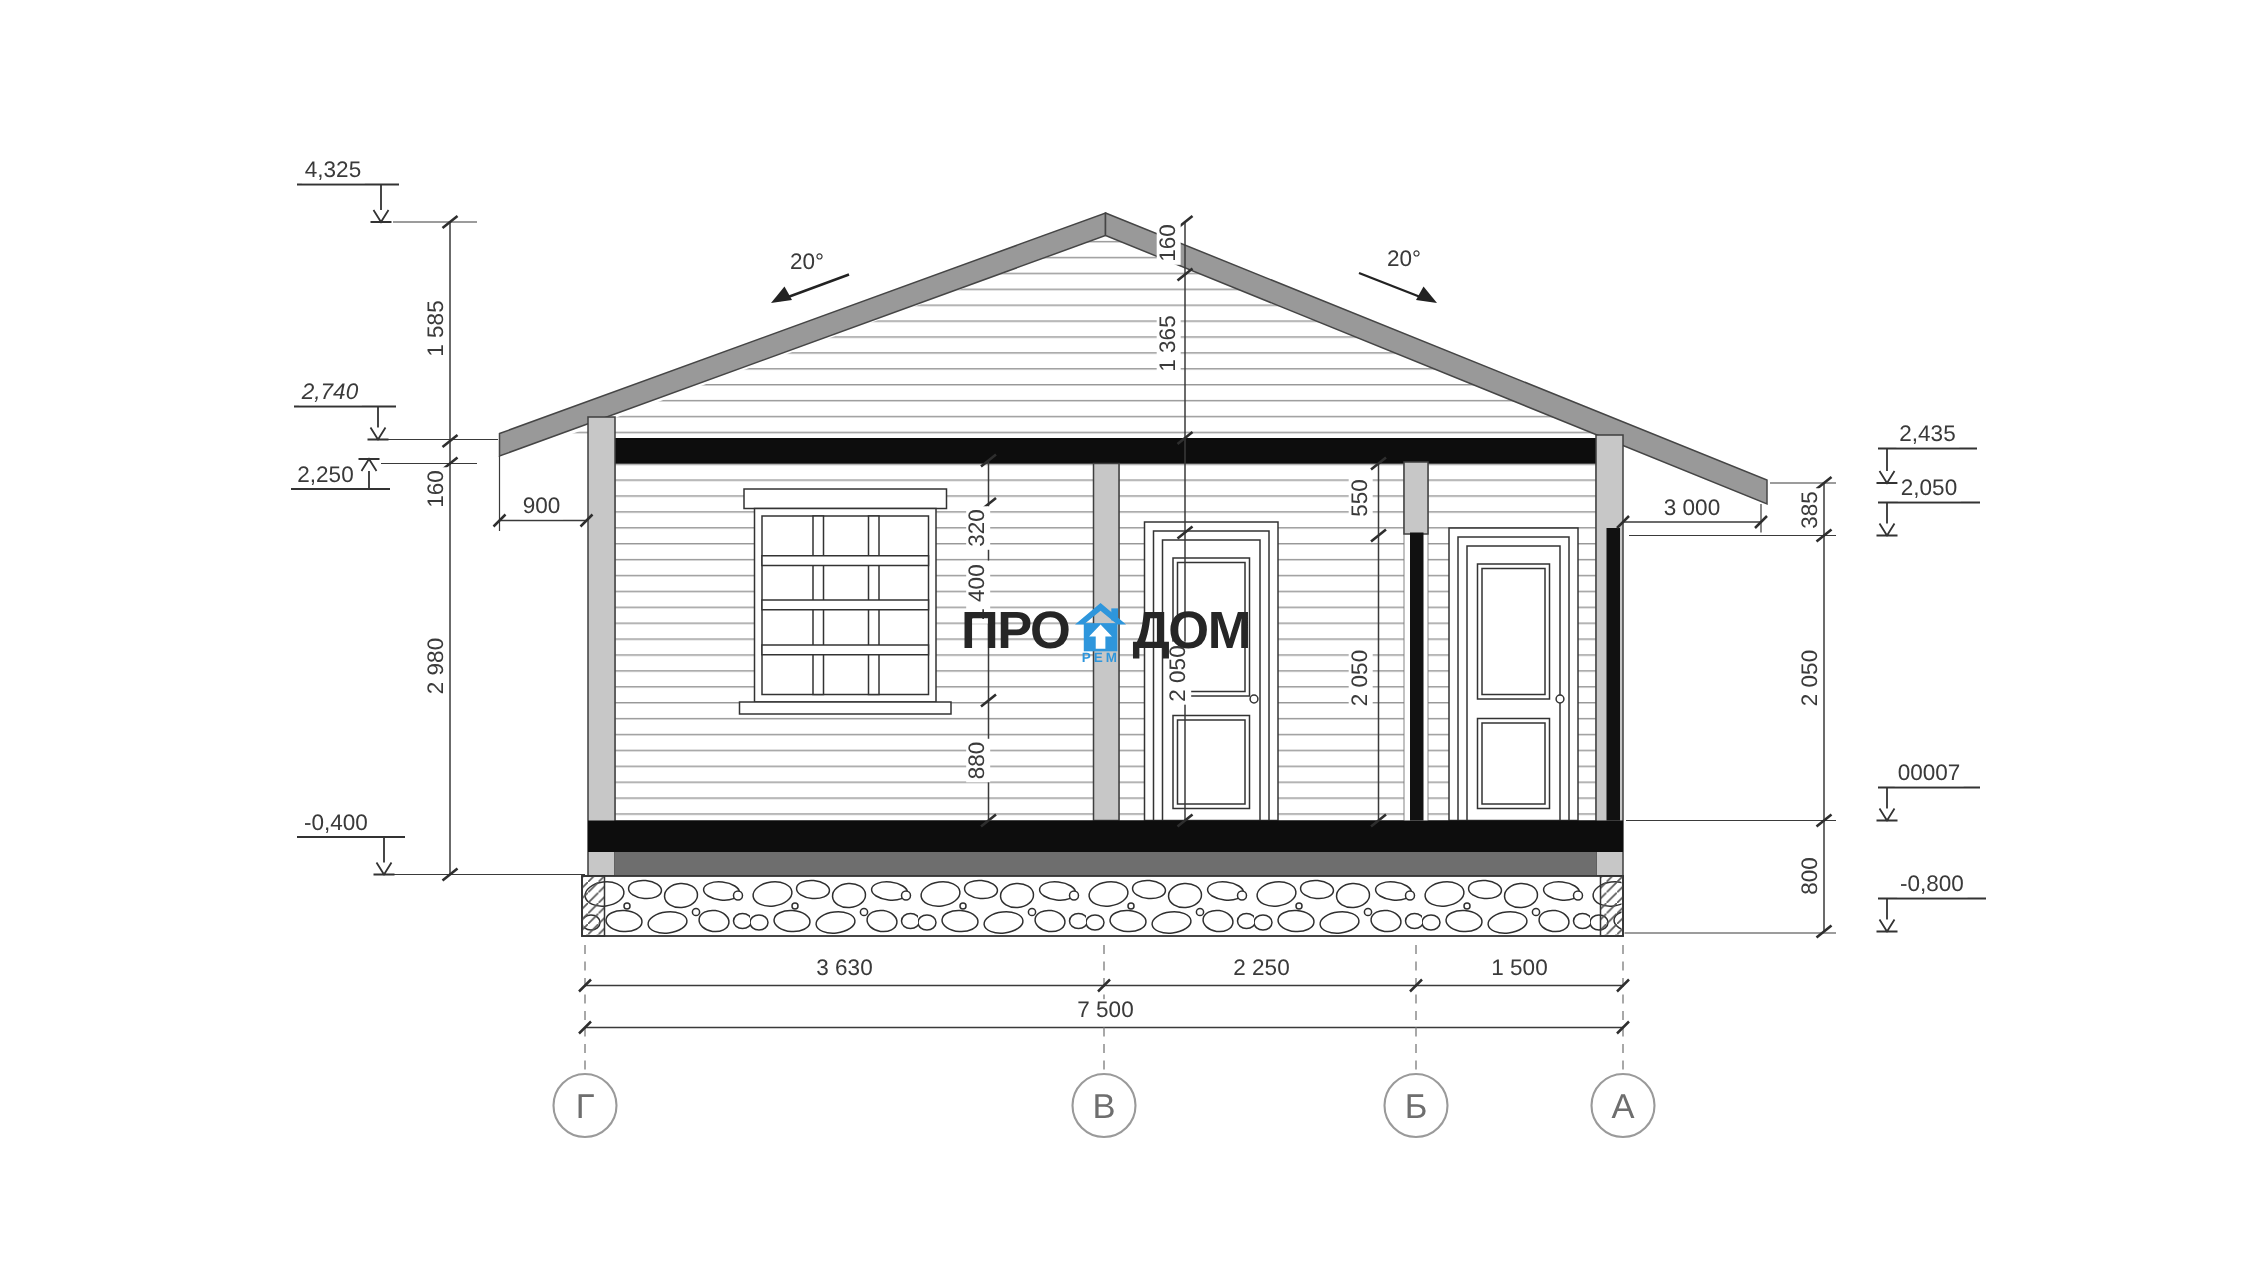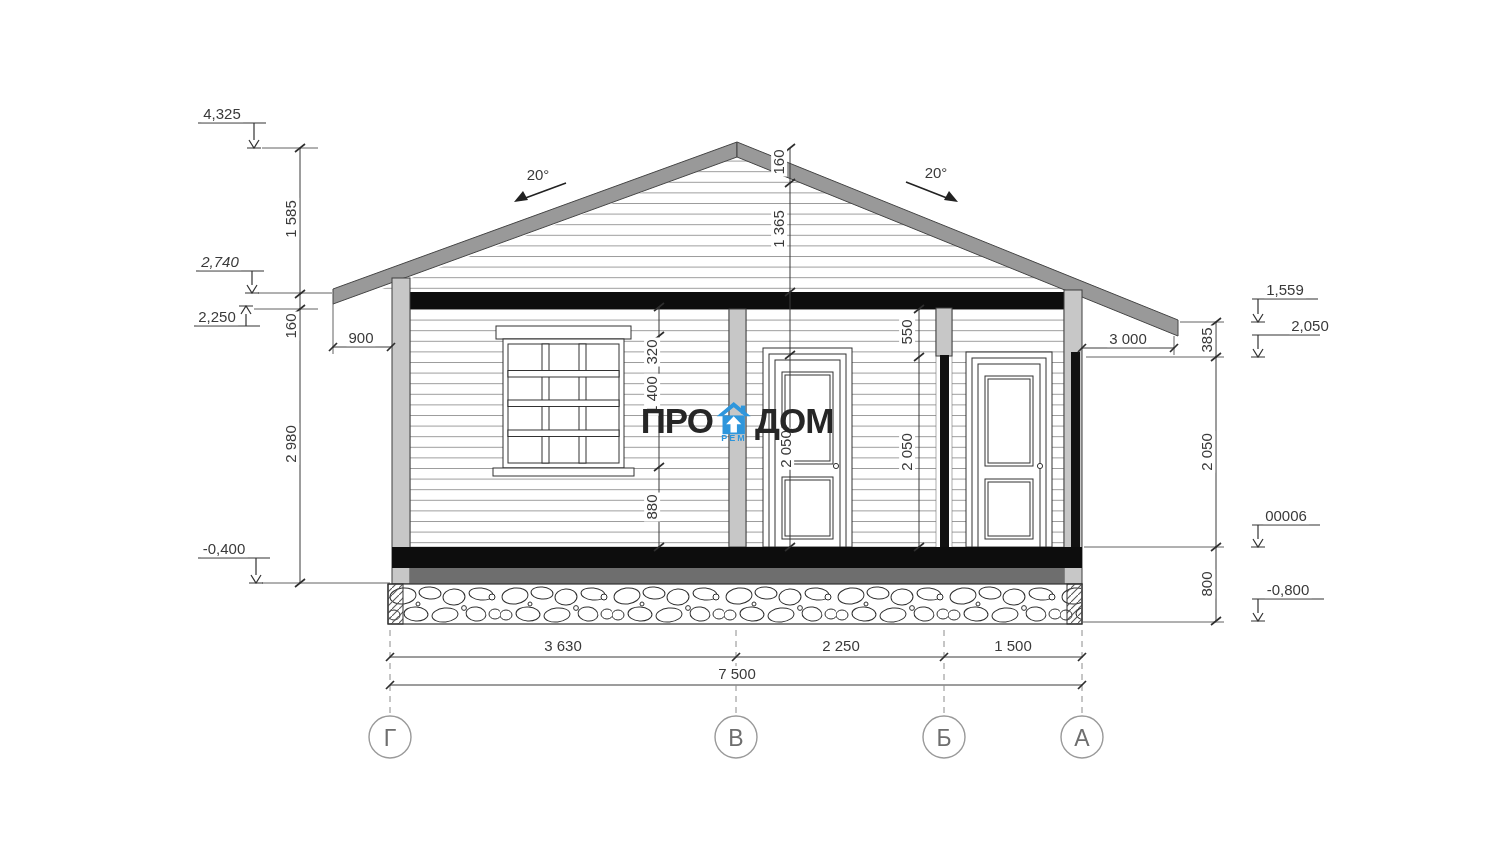--- a/index.html
+++ b/index.html
@@ -213,23 +213,23 @@
       <circle cx="736" cy="737" r="21"></circle>
       <circle cx="944" cy="737" r="21"></circle>
       <circle cx="1082" cy="737" r="21"></circle>
     </g>
   </svg>
 
   <span class="lbl" style="left:222px;top:114px;">4,325</span>
   <span class="lbl" style="left:220px;top:262px;font-style:italic;">2,740</span>
   <span class="lbl" style="left:217px;top:317px;">2,250</span>
   <span class="lbl" style="left:224px;top:549px;">-0,400</span>
-  <span class="lbl" style="left:1285px;top:290px;">1,559</span>
-  <span class="lbl" style="left:1286px;top:326px;margin-left:24px;">2,050</span>
-  <span class="lbl" style="left:1286px;top:516px;">00006</span>
+  <span class="lbl" style="left:1285px;top:290px;">2,435</span>
+  <span class="lbl" style="left:1286px;top:326px;">2,050</span>
+  <span class="lbl" style="left:1286px;top:516px;">00007</span>
   <span class="lbl" style="left:1288px;top:590px;">-0,800</span>
 
   <span class="lbl v" style="left:291px;top:219px;">1 585</span>
   <span class="lbl v" style="left:291px;top:326px;">160</span>
   <span class="lbl v" style="left:291px;top:444px;">2 980</span>
   <span class="lbl v" style="left:779px;top:162px;">160</span>
   <span class="lbl v" style="left:779px;top:229px;">1 365</span>
   <span class="lbl v" style="left:786px;top:449px;">2 050</span>
   <span class="lbl v" style="left:652px;top:352px;">320</span>
   <span class="lbl v" style="left:652px;top:395px;">1 400</span>

